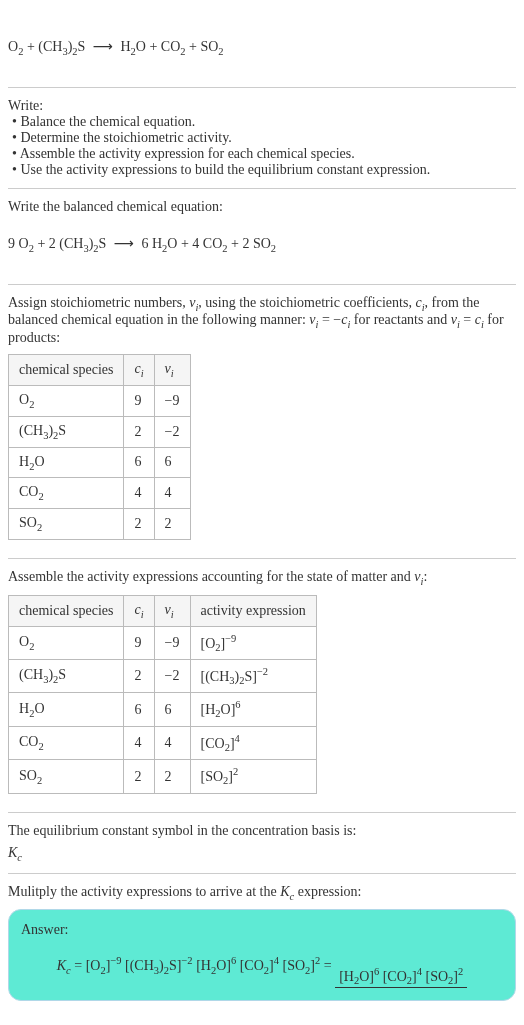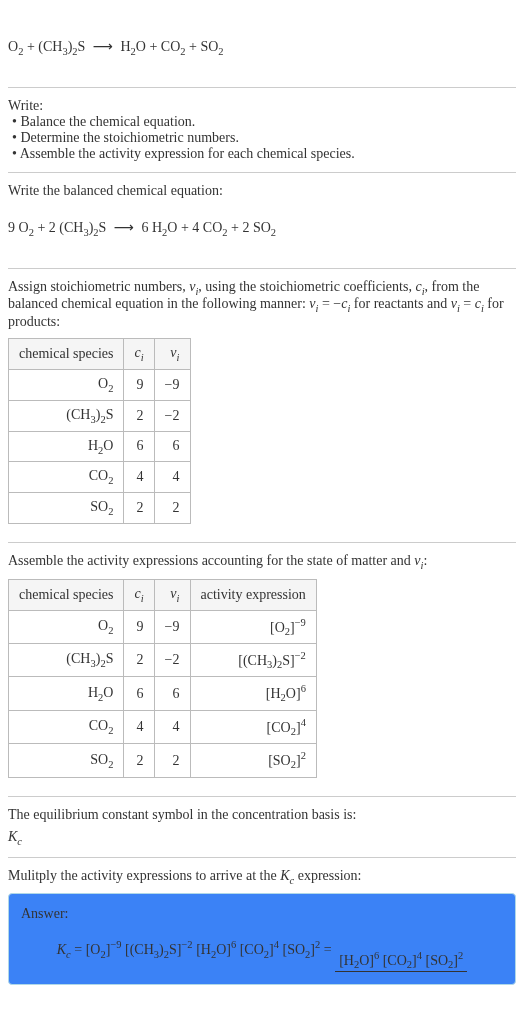--- a/index.html
+++ b/index.html
@@ -47,30 +47,30 @@
     .bullet-list li::before {
       content: "• ";
     }
     table {
       border-collapse: collapse;
       margin: 8px 0;
     }
     th, td {
       border: 1px solid #bbb;
       padding: 6px 10px;
-      text-align: right;
+      text-align: left;
       font-weight: normal;
     }
     th {
       background: #f5f5f5;
     }
     .answer-box {
-      background: #3b82f6;
+      background: #5eead4;
       border: 1px solid #b0d8e8;
-      border-radius: 4px;
+      border-radius: 13px;
       padding: 12px;
       margin-top: 8px;
     }
     .answer-label {
       margin-bottom: 8px;
     }
     .answer-eq {
       text-align: center;
     }
     .frac {
@@ -96,22 +96,23 @@
 <body>
 
 <div class="section">
   <div class="equation">O<span class="sub">2</span> + (CH<span class="sub">3</span>)<span class="sub">2</span>S <span class="arrow">⟶</span> H<span class="sub">2</span>O + CO<span class="sub">2</span> + SO<span class="sub">2</span></div>
 </div>
 
 <div class="section">
   <div>Write:</div>
   <ul class="bullet-list">
     <li>Balance the chemical equation.</li>
-    <li>Determine the stoichiometric numbers.</li>
+    <li>Determine the stoichiometric activity.</li>
     <li>Assemble the activity expression for each chemical species.</li>
+    <li>Use the activity expressions to build the equilibrium constant expression.</li>
   </ul>
 </div>
 
 <div class="section">
   <div class="prompt">Write the balanced chemical equation:</div>
   <div class="equation">9 O<span class="sub">2</span> + 2 (CH<span class="sub">3</span>)<span class="sub">2</span>S <span class="arrow">⟶</span> 6 H<span class="sub">2</span>O + 4 CO<span class="sub">2</span> + 2 SO<span class="sub">2</span></div>
 </div>
 
 <div class="section">
   <div class="prompt">Assign stoichiometric numbers, <span class="italic">ν<span class="sub">i</span></span>, using the stoichiometric coefficients, <span class="italic">c<span class="sub">i</span></span>, from the balanced chemical equation in the following manner: <span class="italic">ν<span class="sub">i</span></span> = −<span class="italic">c<span class="sub">i</span></span> for reactants and <span class="italic">ν<span class="sub">i</span></span> = <span class="italic">c<span class="sub">i</span></span> for products:</div>

